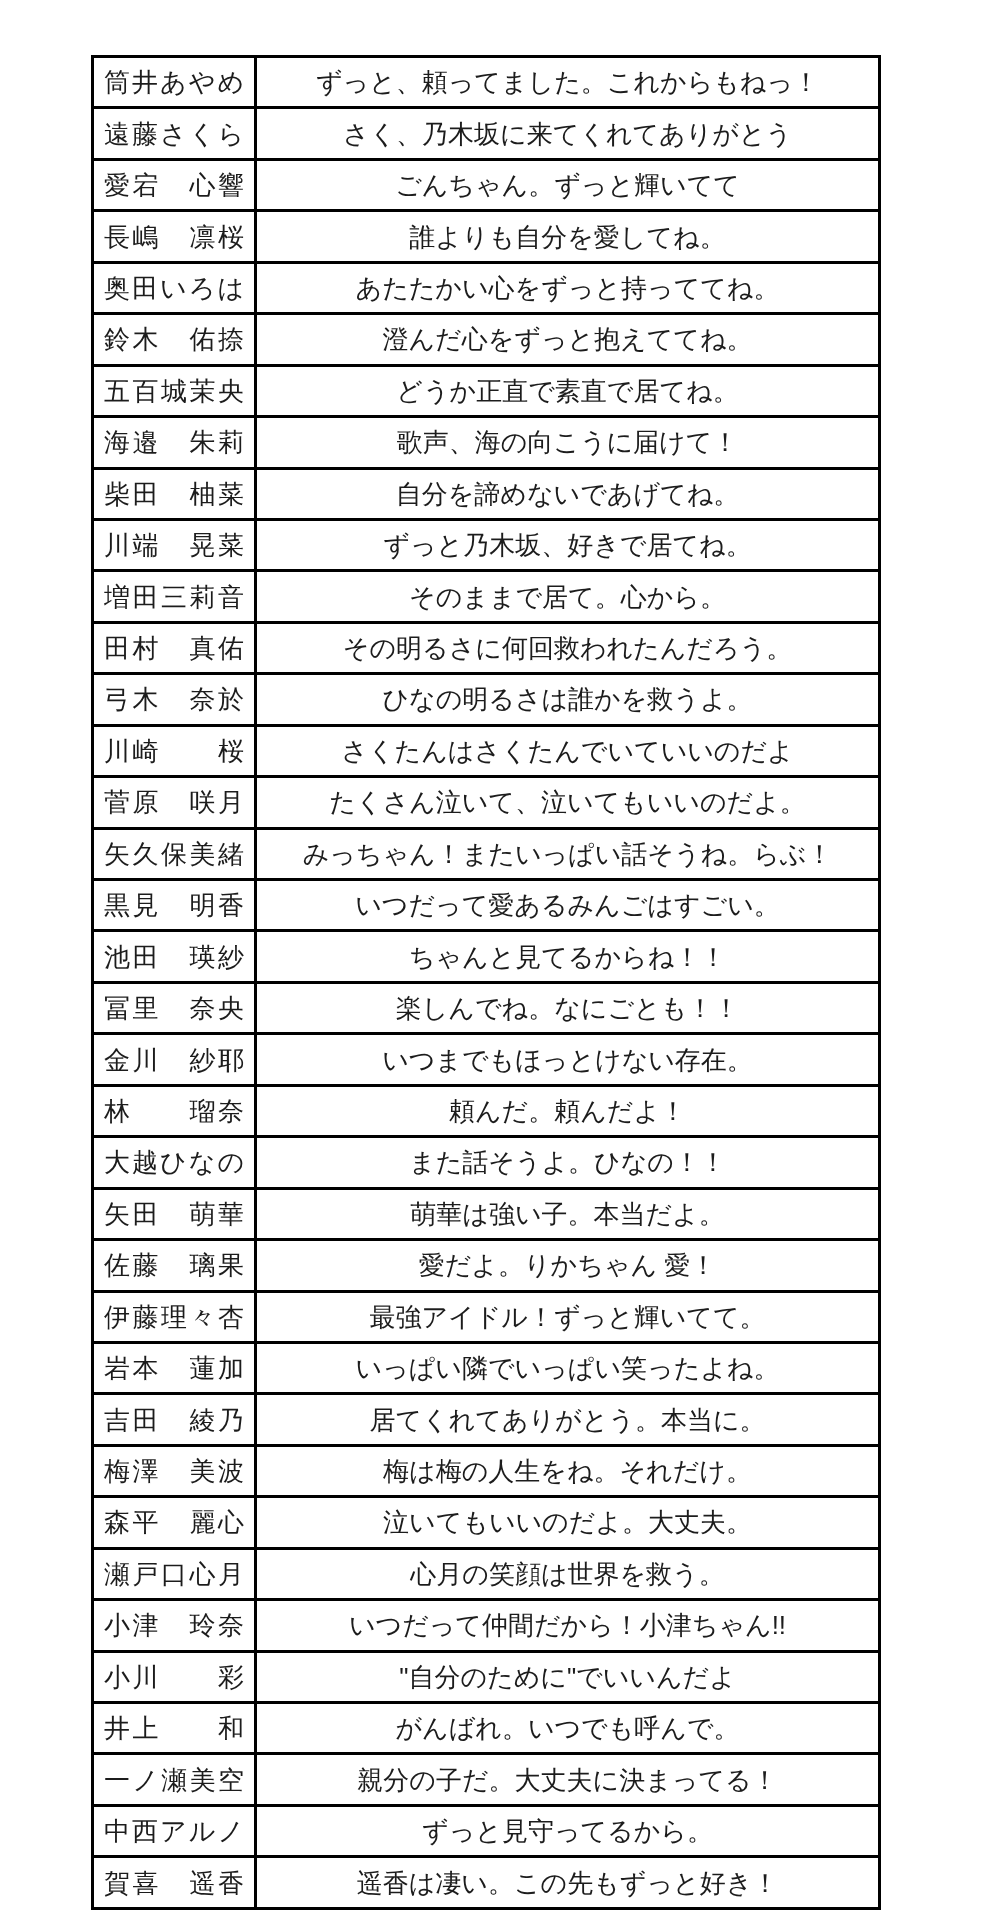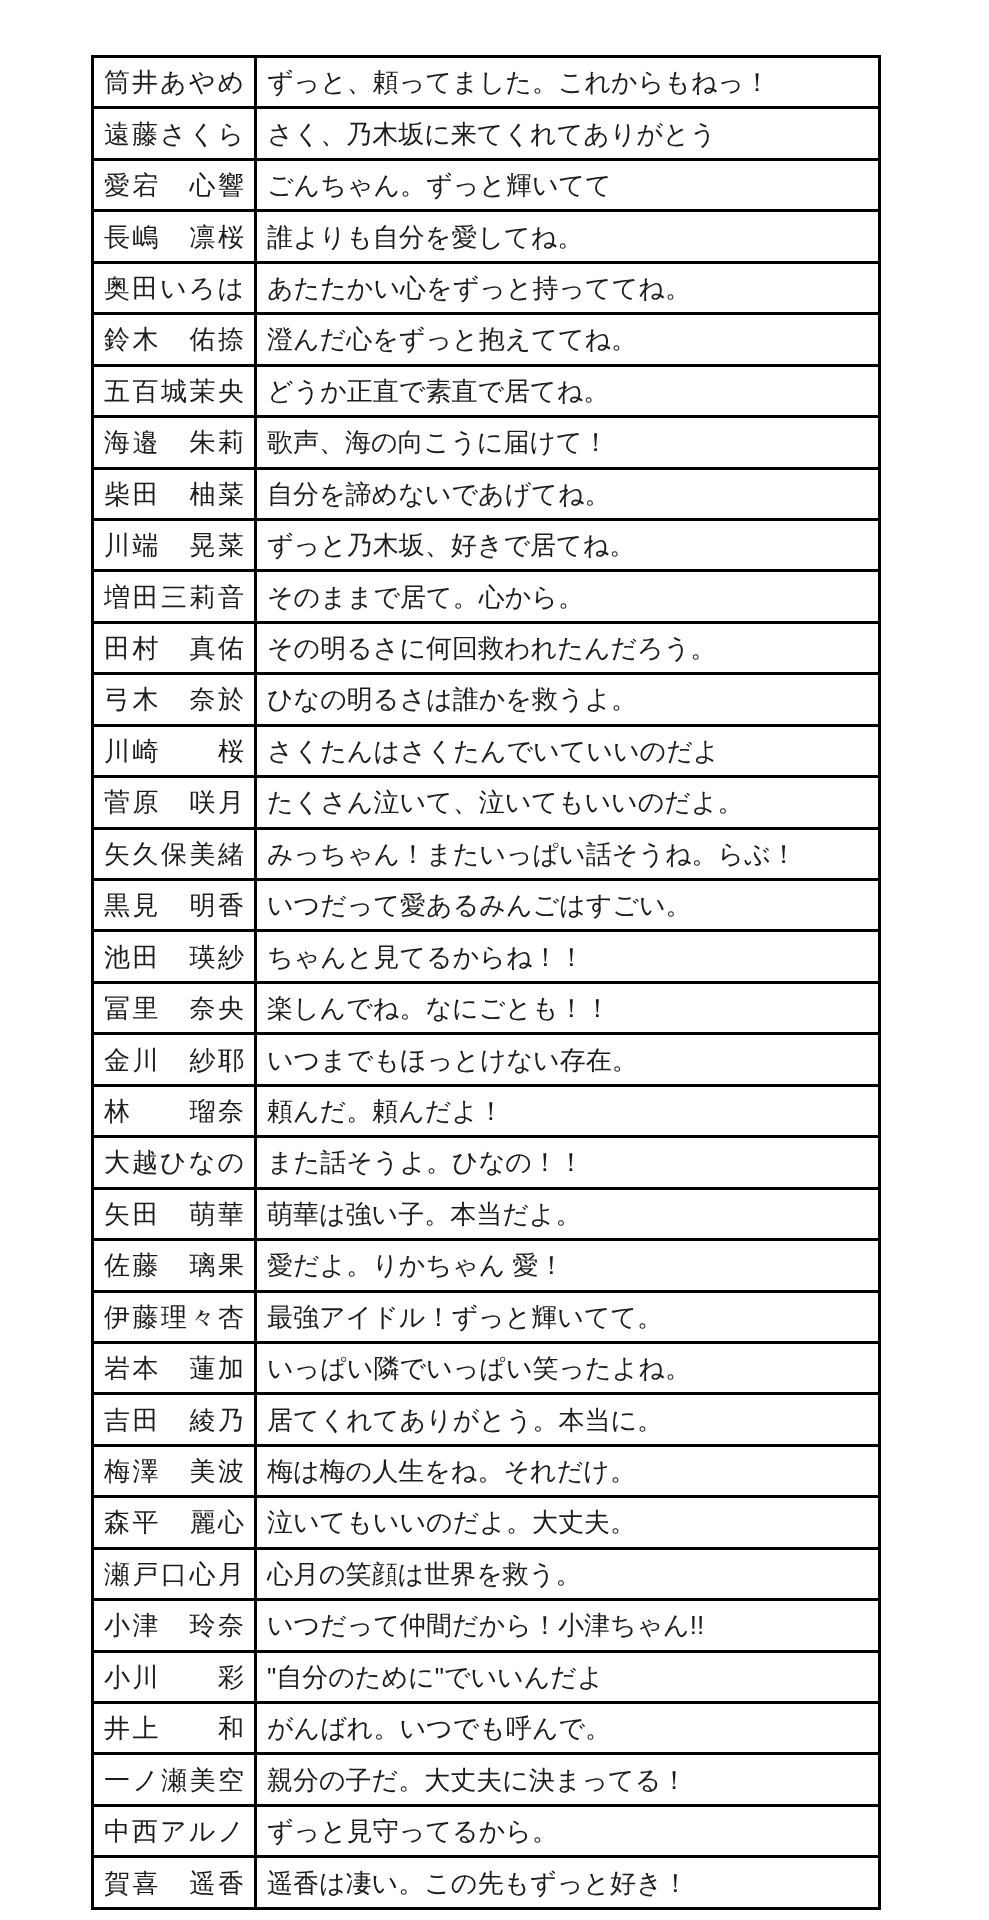--- a/index.html
+++ b/index.html
@@ -37,21 +37,21 @@
     white-space: nowrap;
     overflow: hidden;
     padding: 0 10px;
   }
   td.name-cell {
     text-align: justify;
     text-align-last: justify;
     -moz-text-align-last: justify;
   }
   td.message-cell {
-    text-align: left;
+    text-align: center;
     padding-left: 9px;
   }
 </style>
 </head>
 <body style="background: rgb(255, 255, 255);">
 
 <div class="table-wrap">
   <table class="members">
     <colgroup>
       <col class="col-name">

